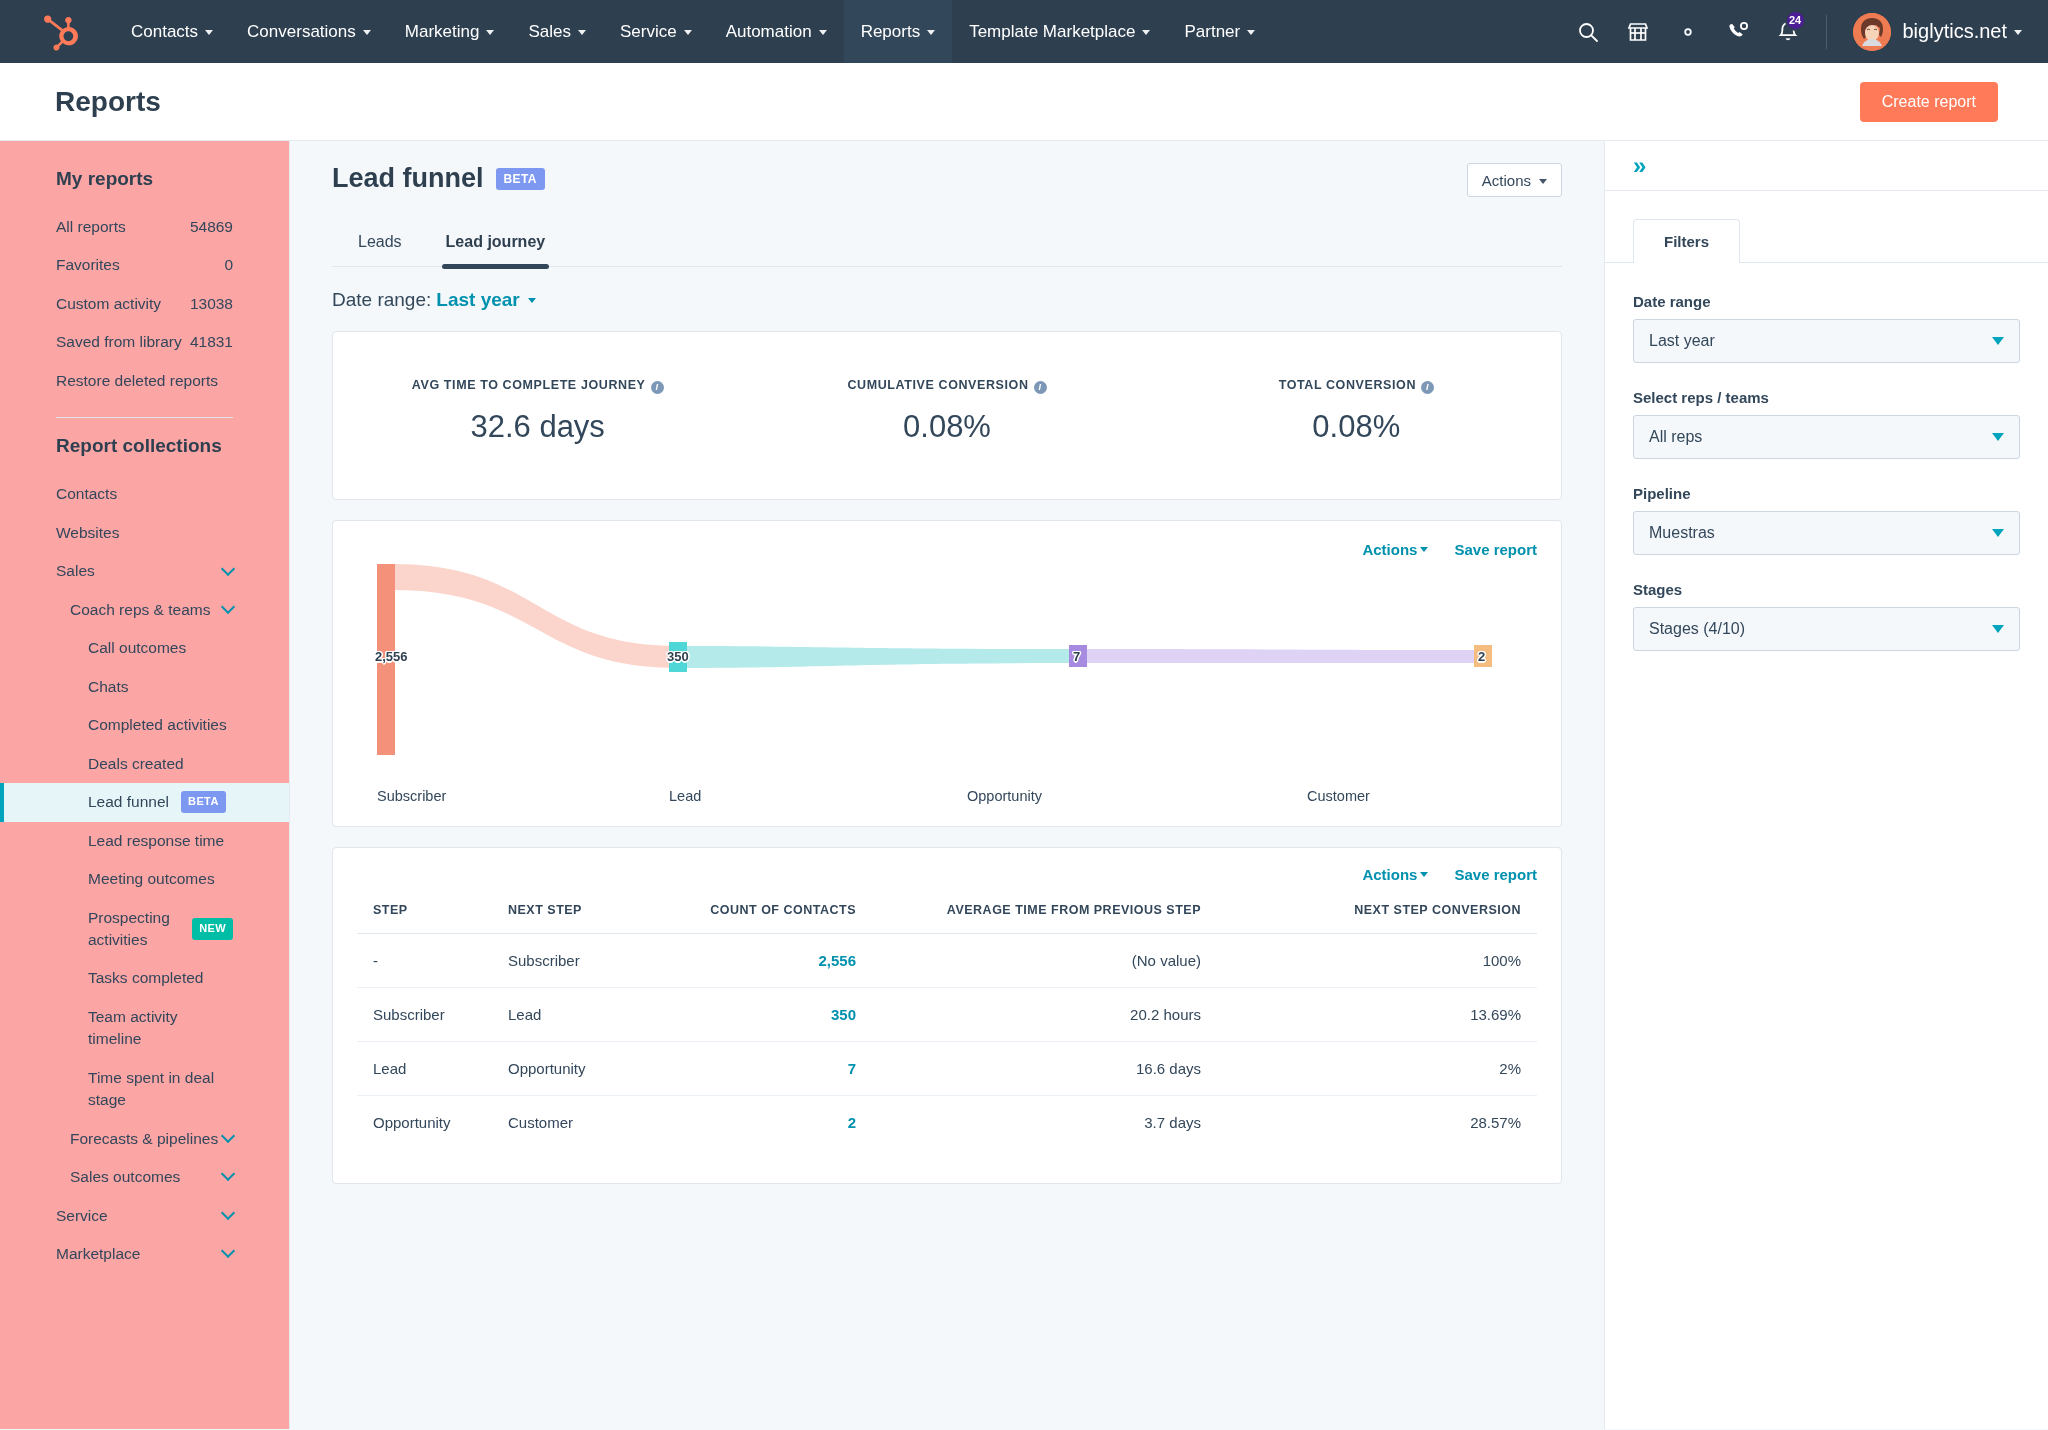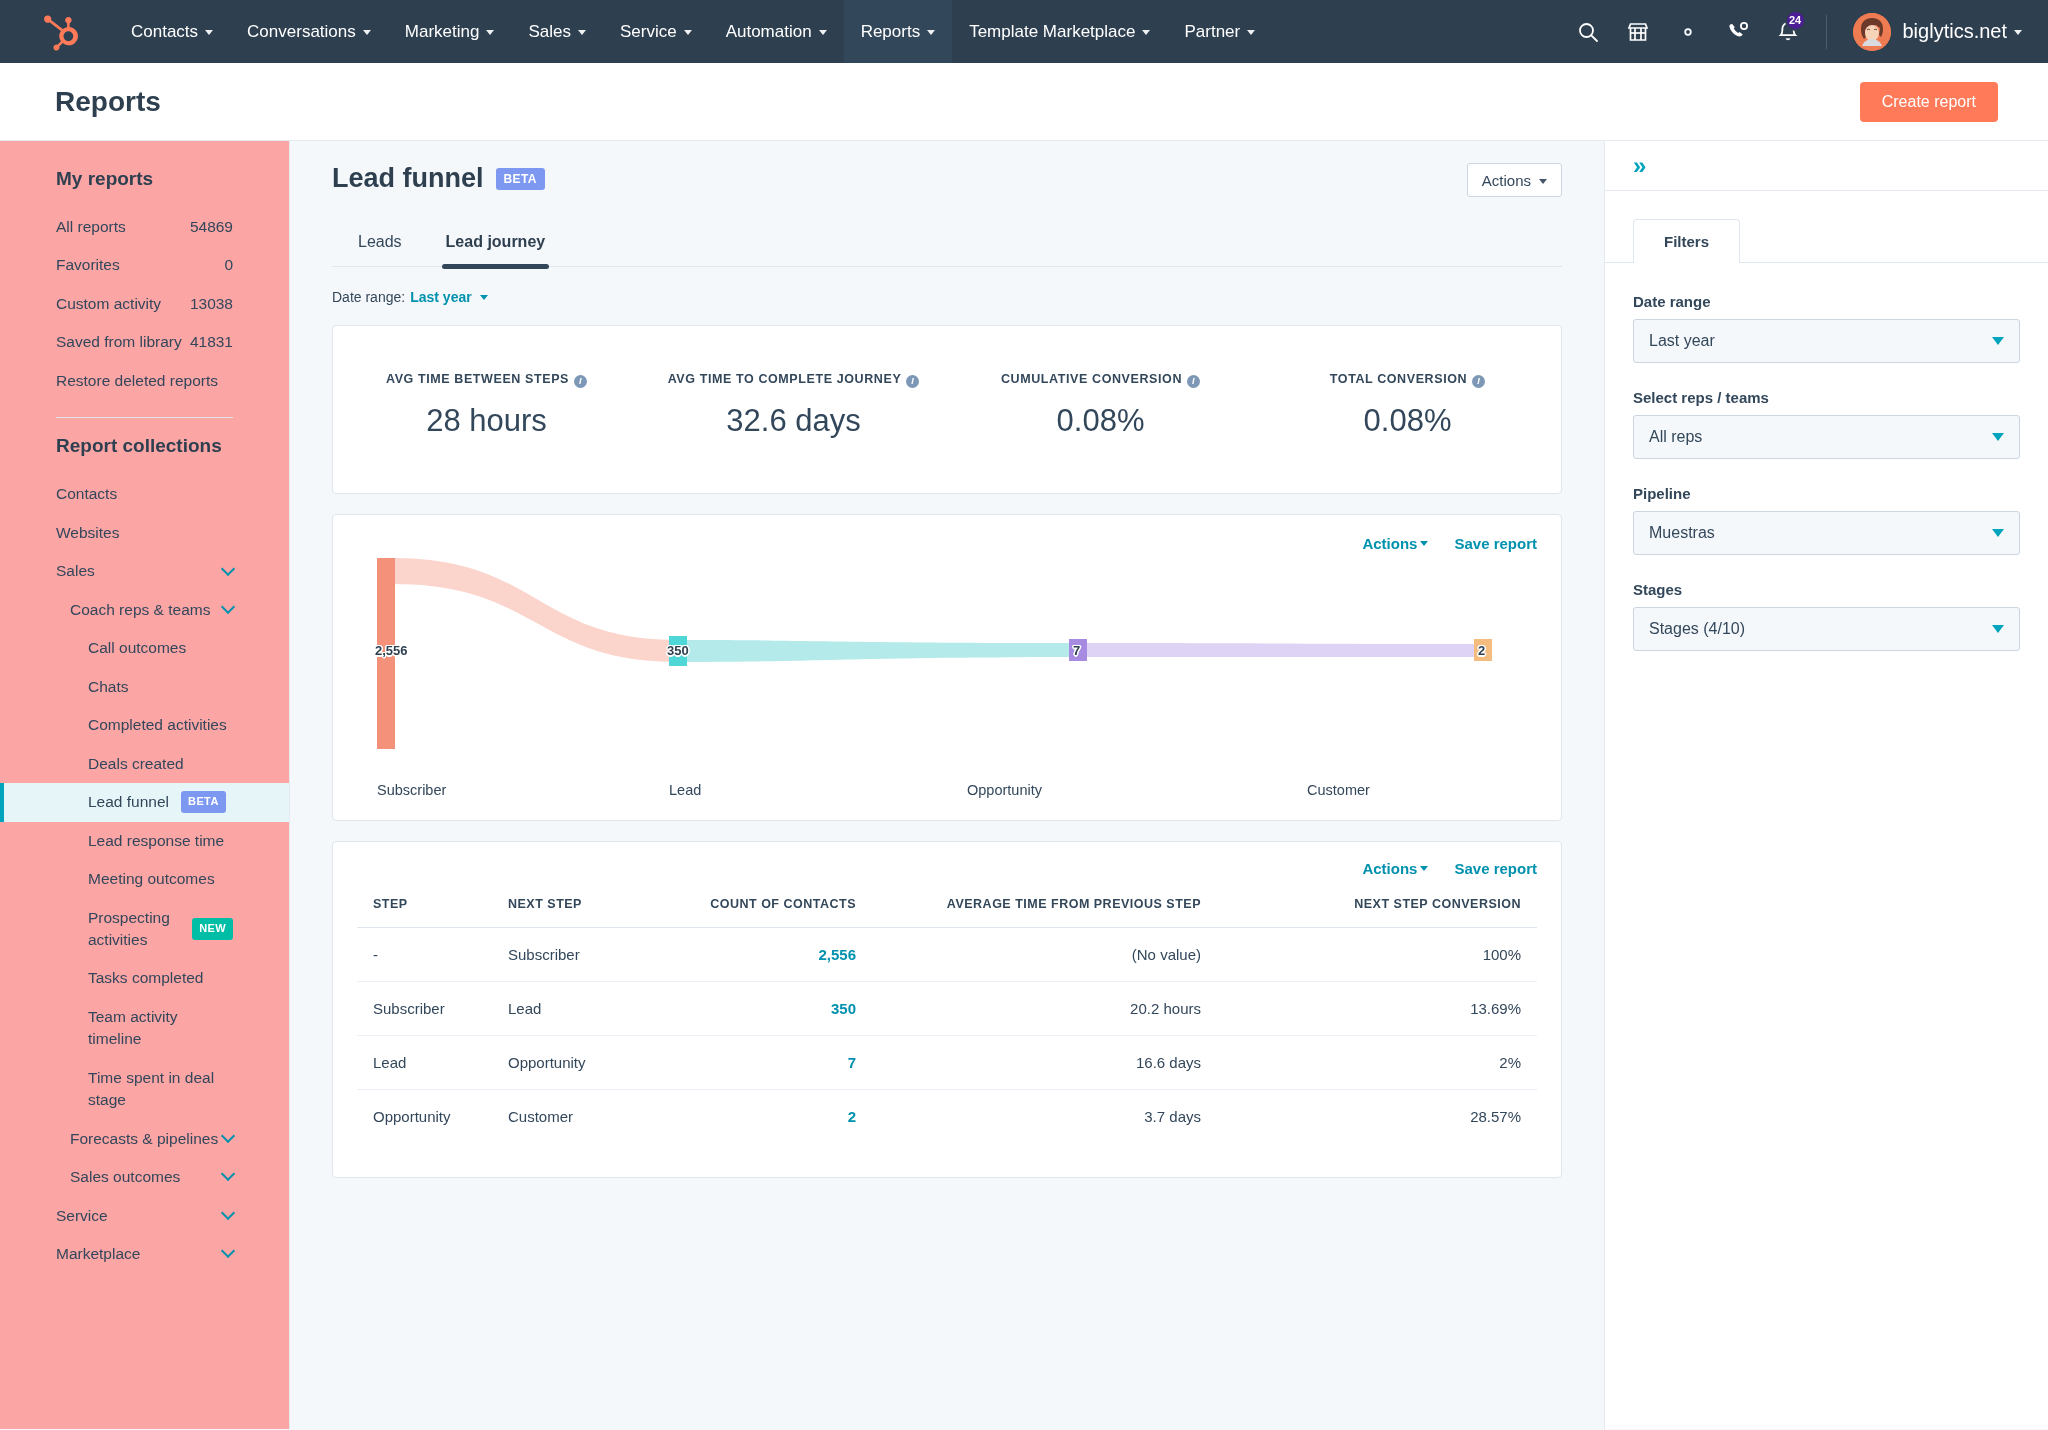--- a/index.html
+++ b/index.html
@@ -173,21 +173,21 @@
     font-size: 16px; color: #33475b;
     padding: 8px 4px 15px 4px;
     cursor: pointer;
     position: relative;
   }
   .tab.active { font-weight: bold; color: #2e3f50; }
   .tab.active::after {
     content: ""; position: absolute; left: 0; right: 0; bottom: -3px;
     height: 5px; background: #33475b; border-radius: 3px;
   }
-  .daterange-line { margin-top: 22px; font-size: 14px; color: #33475b; display: flex; align-items: center; gap: 5px; }
+  .daterange-line { margin-top: 22px; font-size: 19px; color: #33475b; display: flex; align-items: center; gap: 5px; }
   .link { color: #0091ae; font-weight: bold; cursor: pointer; }
   .link-plain { color: #0091ae; cursor: pointer; font-weight: bold; }
   .caret-teal {
     width: 0; height: 0;
     border-left: 4.5px solid transparent;
     border-right: 4.5px solid transparent;
     border-top: 5px solid #0091ae;
     margin-left: 3px;
   }
 
@@ -531,26 +531,20 @@
         <div class="tab active">Lead journey</div>
       </div>
 
       <div class="daterange-line">
         <span>Date range:</span>
         <span class="link">Last year</span>
         <span class="caret-teal"></span>
       </div>
 
       <div class="card kpi-card">
-        <div class="kpi">
-          <div class="kpi-label">
-            <span>AVG TIME BETWEEN STEPS</span><span class="info-i">i</span>
-          </div>
-          <div class="kpi-value">28 hours</div>
-        </div>
         <div class="kpi">
           <div class="kpi-label">
             <span>AVG TIME TO COMPLETE JOURNEY</span><span class="info-i">i</span>
           </div>
           <div class="kpi-value">32.6 days</div>
         </div>
         <div class="kpi">
           <div class="kpi-label">
             <span>CUMULATIVE CONVERSION</span><span class="info-i">i</span>
           </div>

